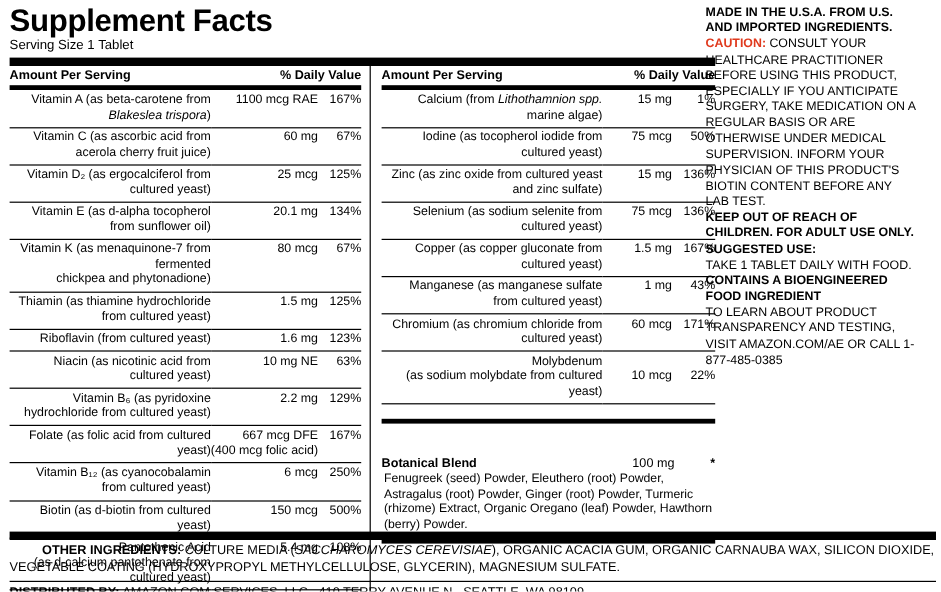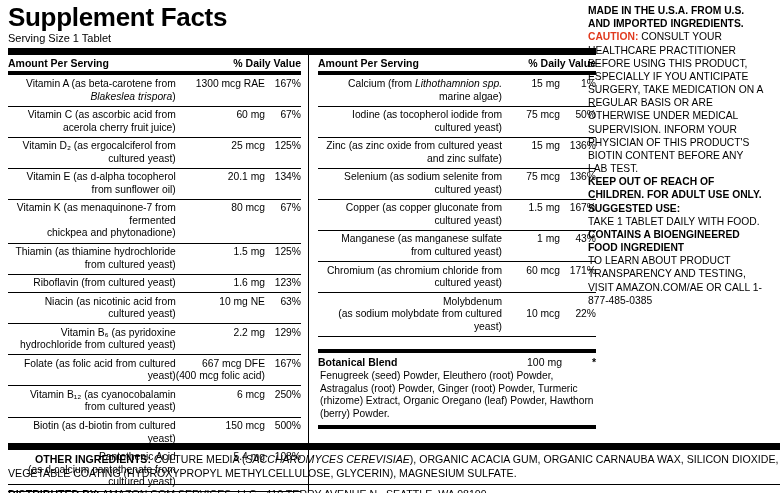--- a/index.html
+++ b/index.html
@@ -47,21 +47,21 @@
     line-height:1.22;
   }
   td.nm{text-align:right;}
   td.amt{text-align:right;white-space:nowrap;padding-left:4px;width:58px;}
   td.dv{text-align:right;white-space:nowrap;padding-left:5px;width:36px;}
   .sub{display:block;}
   .ital{font-style:italic;}
 
   .blend-head{
     display:flex;justify-content:space-between;align-items:baseline;
-    font-size:10.5px;font-weight:bold;padding:3px 0 2px 0;
+    font-size:10.5px;font-weight:bold;padding:3px 0 2px 0;margin-top:24px;
   }
   .blend-head .amt2{font-weight:normal;}
   .blend-body{font-size:10.2px;line-height:1.25;padding:0 0 4px 2px;}
   .footnote{font-size:10px;padding:3px 0 0 0;}
 
   
   .bottom{position:absolute;left:8px;top:441px;width:772px;}
   .other{font-size:10.6px;line-height:1.3;padding:3px 0 3px 0;}
   .other b{font-weight:bold;padding-left:27px;}
   .dist{font-size:10.6px;padding:3px 0 0 0;}
@@ -91,21 +91,21 @@
         <div class="colhead">
           <span>Amount Per Serving</span>
           <span class="dv">% Daily Value</span>
         </div>
         <div class="rule-med"></div>
 
         <table class="facts">
           <tbody>
               <tr>
             <td class="nm"><span>Vitamin A (as beta-carotene from </span><span class="ital">Blakeslea trispora</span><span>)</span></td>
-            <td class="amt">1300 mcg RAE</td>
+            <td class="amt">1100 mcg RAE</td>
             <td class="dv">167%</td>
           </tr>
           <tr>
             <td class="nm">Vitamin C (as ascorbic acid from acerola cherry fruit juice)</td>
             <td class="amt">60 mg</td>
             <td class="dv">67%</td>
           </tr>
           <tr>
             <td class="nm">Vitamin D₂ (as ergocalciferol from cultured yeast)</td>
             <td class="amt">25 mcg</td>

